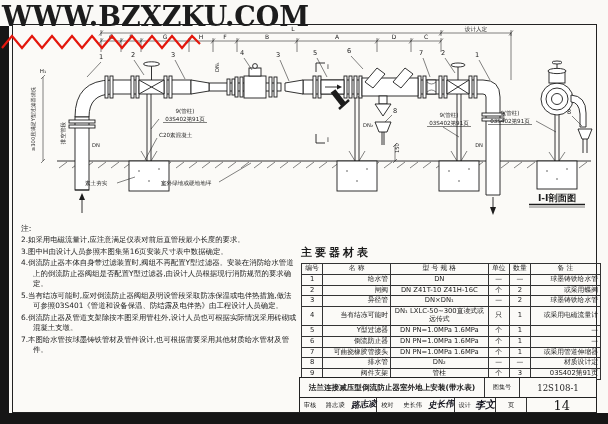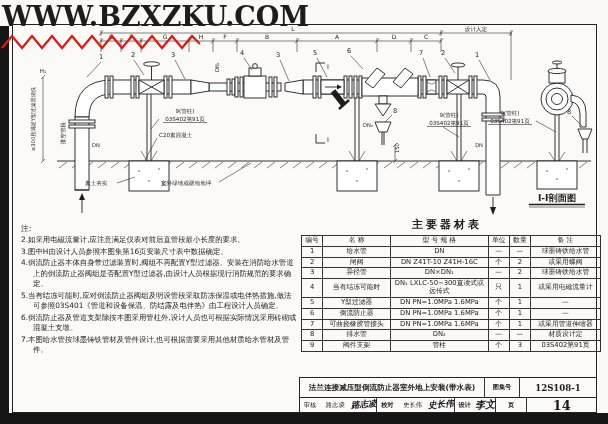--- a/index.html
+++ b/index.html
@@ -17,33 +17,33 @@
   svg text{fill:#1c1c1c;font-family:"DejaVu Sans",sans-serif;}
   .s5{font-size:5.2px;}.s55{font-size:5.6px;}.s6{font-size:6px;}.s65{font-size:6.6px;}
   .st{font-size:9.2px;font-weight:700;}
   .mid{text-anchor:middle;}.end{text-anchor:end;}
   
   .notes{position:absolute;left:8px;top:198px;width:276px;font-size:7.4px;line-height:1.42;}
   .notes-title{font-size:7.8px;margin-bottom:1px;}
   .note-item{padding-left:12px;text-indent:-12px;margin-bottom:1px;}
   
   .rcol{position:absolute;left:288px;top:192px;width:292px;}
-  .tb-title{text-align:center;font-size:11px;font-weight:700;letter-spacing:3px;margin-bottom:3px;}
+  .tb-title{text-align:left;font-size:11px;font-weight:700;letter-spacing:3px;margin-bottom:3px;margin-top:28px;}
   table.mat{border-collapse:collapse;width:300px;margin:0 auto;table-layout:fixed;}
   table.mat th,table.mat td{border:.9px solid #333;font-size:6.8px;font-weight:400;
       padding:1px 2px;text-align:center;overflow:hidden;line-height:1.15;}
-  table.mat td:nth-child(2),table.mat td:nth-child(6){text-align:center;}
+  table.mat td:nth-child(2),table.mat td:nth-child(6){text-align:right;}
   
   .tblock{position:absolute;right:0;bottom:0;left:286px;height:34px;border-left:1.2px solid #222;border-top:1.2px solid #222;display:flex;flex-direction:column;background:#fbfaf7;}
   .tbrow{display:flex;align-items:center;justify-content:space-between;}
   .tbrow1{height:19px;}
   .tbrow2{height:14px;border-top:1px solid #222;}
   .tb-main-title{flex:1;text-align:center;font-weight:700;font-size:7.6px;white-space:nowrap;}
   .cell{height:100%;display:flex;align-items:center;justify-content:center;}
-  .bl{border-left:1px solid #333;font-weight:bold;}
+  .bl{border-left:1px solid #333;}
   .w34{width:34px;}.w76{width:76px;}.w22{width:22px;}.w34n{width:34px;}.w26{width:26px;}
   .lab{font-size:6.2px;}
   .pname{font-size:6.3px;}
   .atlas{font-family:"DejaVu Serif",serif;font-size:8.6px;}
   .pageno{font-family:"DejaVu Serif",serif;font-size:13px;}
   .sig{font-family:"DejaVu Serif",serif;font-style:italic;font-weight:700;font-size:8.6px;
        transform:rotate(-4deg);color:#14141e;white-space:nowrap;}
   .flex1{flex:1;}
 </style>
 </head>

